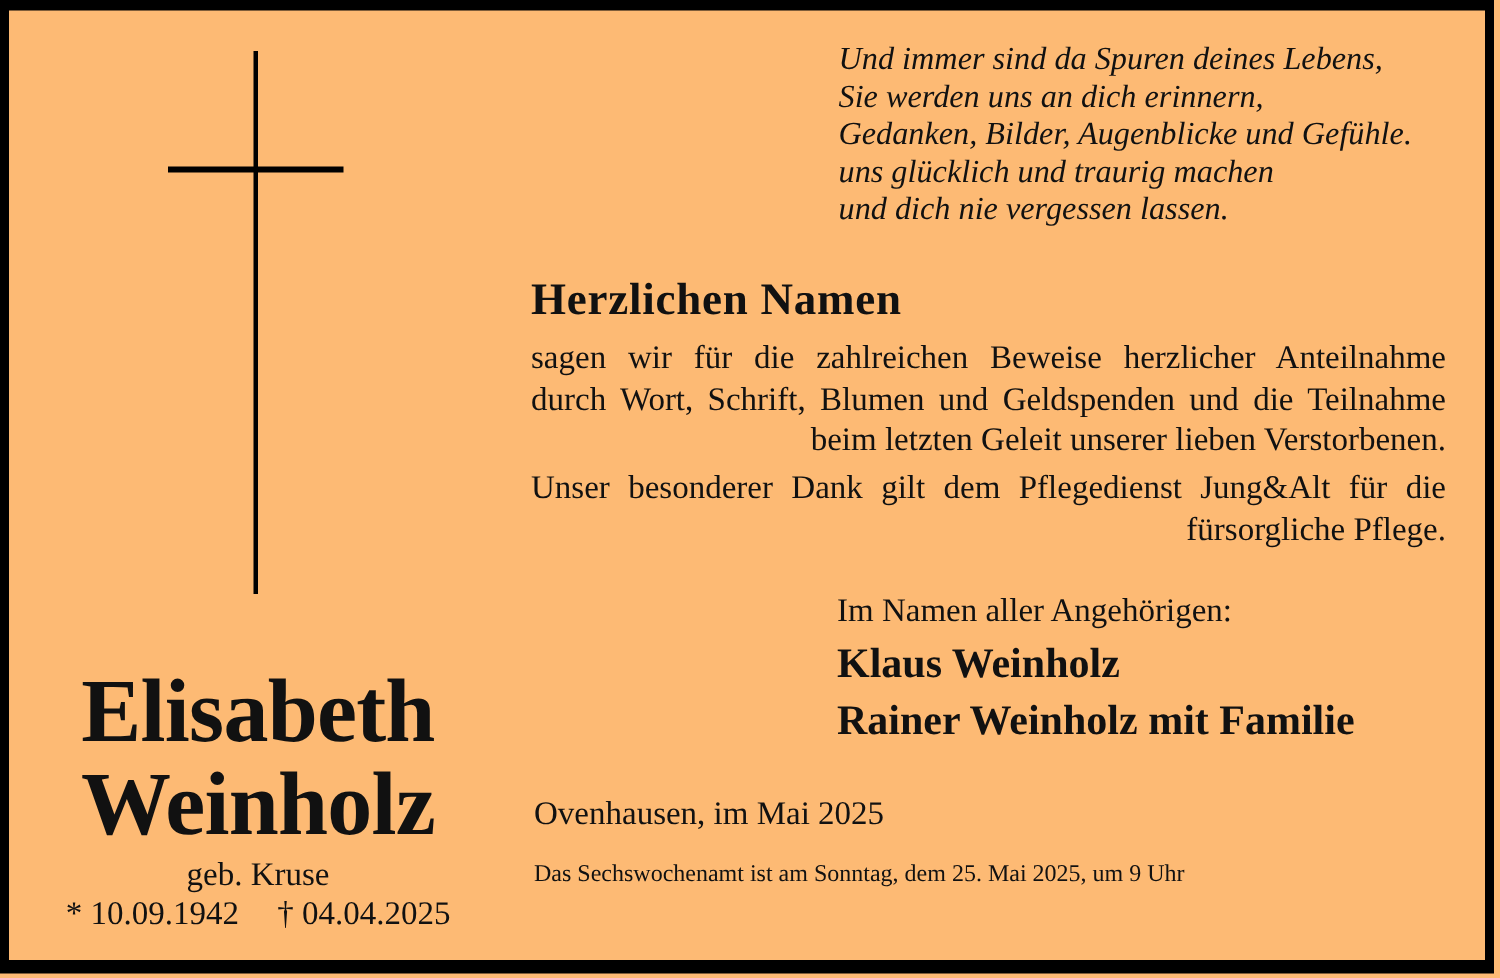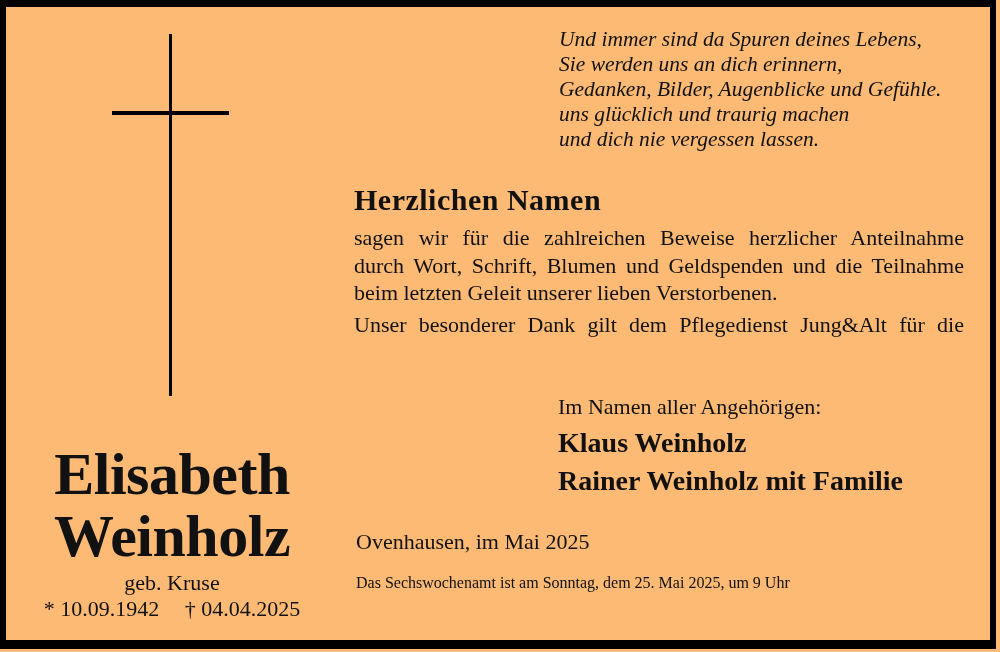--- a/index.html
+++ b/index.html
@@ -67,21 +67,21 @@
   .para {
     position: absolute;
     left: 354px;
     width: 610px;
     font-size: 22px;
     line-height: 27.5px;
   }
   .para-thanks  { top: 224px; }
   .para-special { top: 311px; }
   .jline { text-align: justify; text-align-last: justify; }
-  .lline { text-align: left; }
+  .lline { text-align: right; }
   
   .sig-intro {
     position: absolute;
     left: 558px; top: 394px;
     font-size: 22px;
   }
   .sig-names {
     position: absolute;
     left: 558px; top: 424px;
     font-size: 28px;
@@ -151,20 +151,21 @@
   <h1 class="title">Herzlichen Namen</h1>
 
   <div class="para para-thanks">
     <div class="jline">sagen wir für die zahlreichen Beweise herzlicher Anteilnahme</div>
     <div class="jline">durch Wort, Schrift, Blumen und Geldspenden und die Teilnahme</div>
     <div class="lline">beim letzten Geleit unserer lieben Verstorbenen.</div>
   </div>
 
   <div class="para para-special">
     <div class="jline">Unser besonderer Dank gilt dem Pflegedienst Jung&amp;Alt für die</div>
+    <div class="lline">fürsorgliche Pflege.</div>
   </div>
 
   <div class="sig-intro">Im Namen aller Angehörigen:</div>
 
   <div class="sig-names">
     <div>Klaus Weinholz</div>
     <div>Rainer Weinholz mit Familie</div>
   </div>
 
   <div class="place-date">Ovenhausen, im Mai 2025</div>

